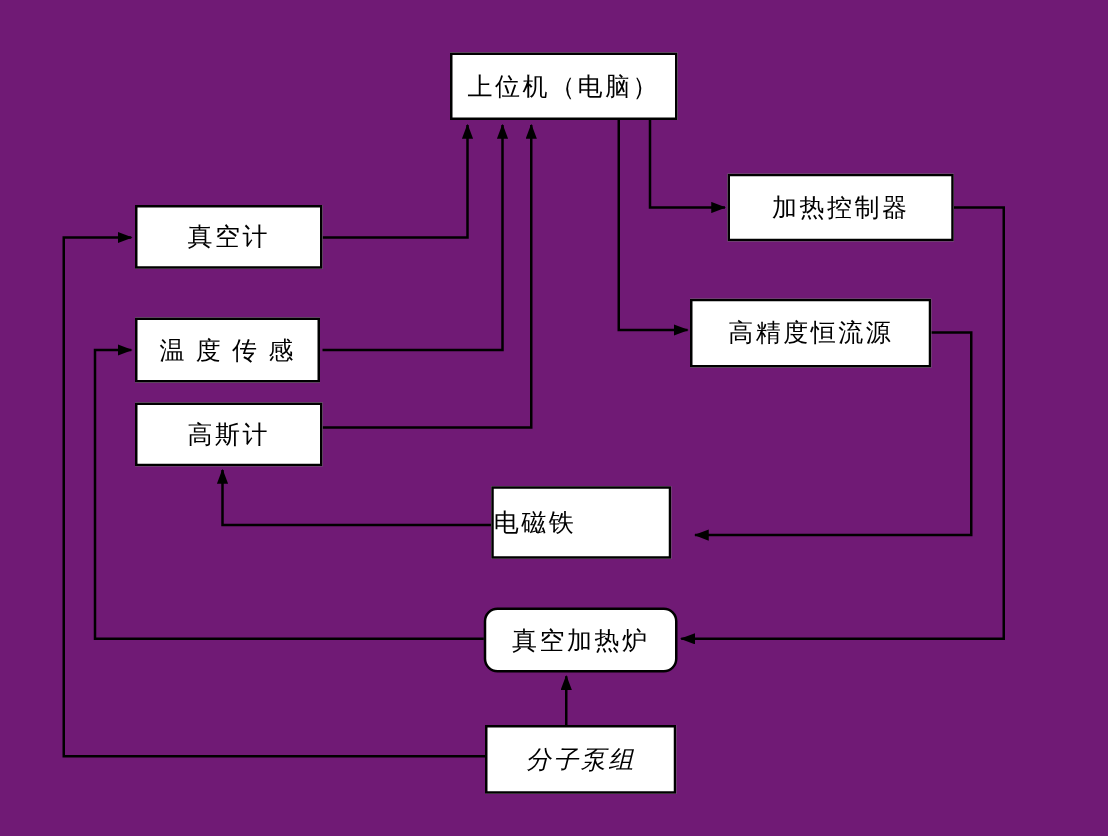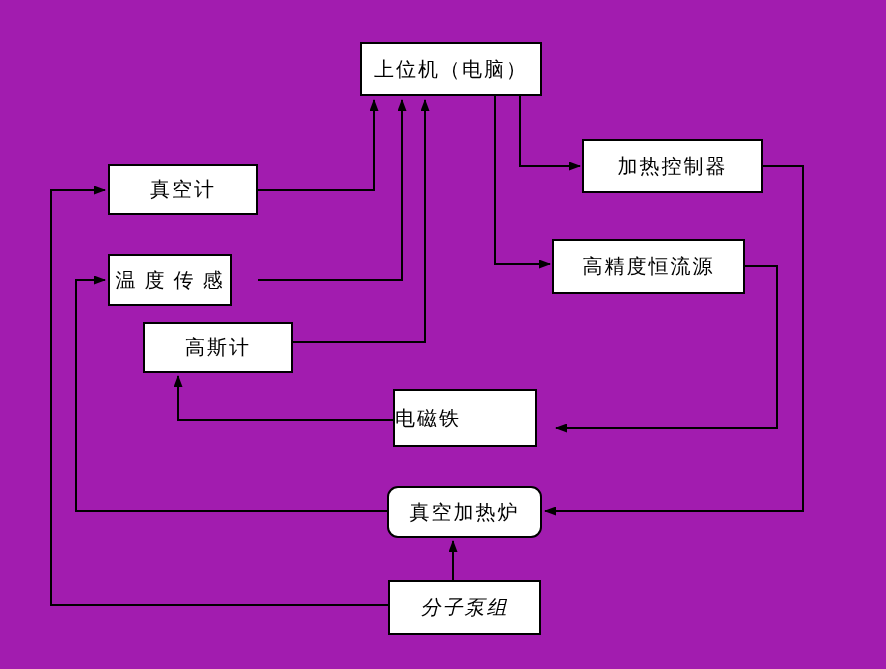--- a/index.html
+++ b/index.html
@@ -1,20 +1,20 @@
 <!DOCTYPE html>
 <html><head>
 <meta charset="utf-8">
 <style>
   html, body { margin: 0; padding: 0; background: #ffffff; }
   .canvas {
     position: relative;
     width: 886px;
     height: 669px;
-    background: #a21caf;
+    background: #701a75;
     font-family: "Liberation Serif", "DejaVu Serif", serif;
     overflow: hidden;
   }
   .wires {
     position: absolute;
     left: 0; top: 0;
     width: 886px; height: 669px;
   }
   .node {
     position: absolute;
@@ -25,22 +25,22 @@
     align-items: center;
     justify-content: center;
     font-size: 20px;
     letter-spacing: 2px;
     color: #000000;
     white-space: nowrap;
   }
   
   .n-host            { left: 360px; top: 42px;  width: 182px; height: 54px; }
   .n-vacuum-gauge    { left: 108px; top: 164px; width: 150px; height: 51px; }
-  .n-temp-sensor     { left: 108px; top: 254px; width: 124px; height: 52px; text-align: center; }
-  .n-gauss-meter     { left: 108px; top: 322px; width: 150px; height: 51px; margin-left: 35px; }
+  .n-temp-sensor     { left: 108px; top: 254px; width: 148px; height: 52px; text-align: center; }
+  .n-gauss-meter     { left: 108px; top: 322px; width: 150px; height: 51px; }
   .n-heat-controller { left: 582px; top: 139px; width: 181px; height: 54px; }
   .n-current-source  { left: 552px; top: 239px; width: 193px; height: 55px; }
   .n-electromagnet   { left: 393px; top: 389px; width: 144px; height: 58px; justify-content: flex-start; }
   .n-vacuum-furnace  { left: 387px; top: 486px; width: 155px; height: 52px; border-radius: 11px; }
   .n-pump-group      { left: 388px; top: 580px; width: 153px; height: 55px; font-style: italic; }
   path.wire {
     fill: none;
     stroke: #000000;
     stroke-width: 2px;
   }

